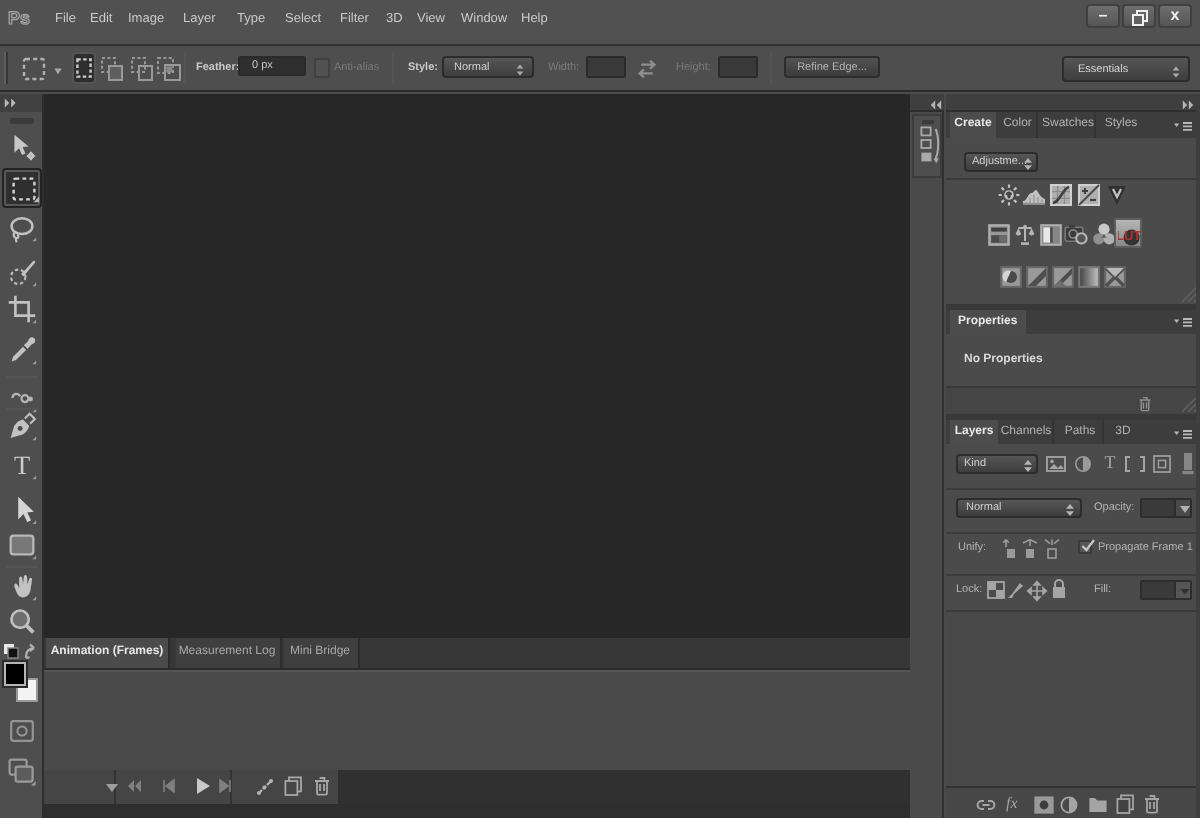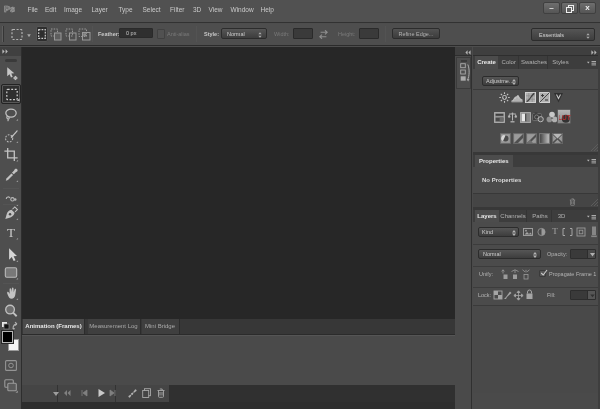--- a/index.html
+++ b/index.html
@@ -530,15 +530,39 @@
         <div class="abs" style="left:74px;top:70px;font-size:5.5px;color:#b4b4b4;">Fill:</div>
         <div class="abs" style="left:97px;top:68px;width:26px;height:10px;background:#3a3a3a;border:1px solid #2d2d2d;border-radius:1px;">
           <div class="abs" style="right:0;top:0;width:8px;height:8px;background:#565656;border-left:1px solid #2d2d2d;">
               <svg class="abs" style="left:1.5px;top:2.5px;" width="5" height="4" viewBox="0 0 5 4">
                 <path d="M0.3 0.5 L4.7 0.5 L2.5 3.2 Z" fill="#303030"></path>
               </svg>
             </div>
         </div>
       </div>
       <div class="abs" id="layerlist" style="left:0;top:258px;width:127px;height:88px;background:#494949;border-top:1px solid #3a3a3a;"></div>
+      <div class="abs" id="layerbottom" style="left:0;top:346px;width:127px;height:16px;background:#474747;border-top:1px solid #333333;">
+        <svg class="abs" style="left:15px;top:5px;" width="10" height="7" viewBox="0 0 10 7">
+          <path d="M4 1.5 H2.8 A2 2 0 0 0 2.8 5.5 H4 M6 1.5 H7.2 A2 2 0 0 1 7.2 5.5 H6 M3.2 3.5 H6.8" fill="none" stroke="#a5a5a5" stroke-width="1"></path>
+        </svg>
+        <div class="abs" style="left:30px;top:3px;font-size:8px;font-style:italic;color:#a5a5a5;font-family:'Liberation Serif',serif;">fx</div>
+        <svg class="abs" style="left:44px;top:4px;" width="10" height="9" viewBox="0 0 10 9">
+          <rect x="0.7" y="0.7" width="8.6" height="7.6" fill="#9a9a9a" stroke="#9a9a9a"></rect>
+          <circle cx="5" cy="4.5" r="2.2" fill="#3c3c3c"></circle>
+        </svg>
+        <svg class="abs" style="left:57px;top:4px;" width="9" height="9" viewBox="0 0 9 9">
+          <circle cx="4.5" cy="4.5" r="3.8" fill="none" stroke="#a5a5a5" stroke-width="0.9"></circle>
+          <path d="M4.5 0.7 A3.8 3.8 0 0 1 4.5 8.3 Z" fill="#a5a5a5"></path>
+        </svg>
+        <svg class="abs" style="left:71px;top:4px;" width="10" height="9" viewBox="0 0 10 9">
+          <path d="M0.7 8 V1 H3.5 L4.5 2.2 H9.3 V8 Z" fill="#a5a5a5"></path>
+        </svg>
+        <svg class="abs" style="left:85px;top:3px;" width="9" height="10" viewBox="0 0 9 10">
+          <rect x="2.5" y="0.7" width="6" height="7" fill="none" stroke="#a5a5a5" stroke-width="0.9"></rect>
+          <rect x="0.7" y="2.5" width="6" height="7" fill="#424242" stroke="#a5a5a5" stroke-width="0.9"></rect>
+        </svg>
+        <svg class="abs" style="left:99px;top:3px;" width="8" height="10" viewBox="0 0 8 10">
+          <path d="M0.5 2.5 h7 M1.5 2.5 v6 a0.8 0.8 0 0 0 0.8 0.8 h3.4 a0.8 0.8 0 0 0 0.8 -0.8 v-6 M2.8 1 h2.4 v1.5 M3 4 v3.5 M5 4 v3.5" fill="none" stroke="#a5a5a5" stroke-width="0.9"></path>
+        </svg>
+      </div>
     </div>
   </div>
 </div>
 
 </body></html>

